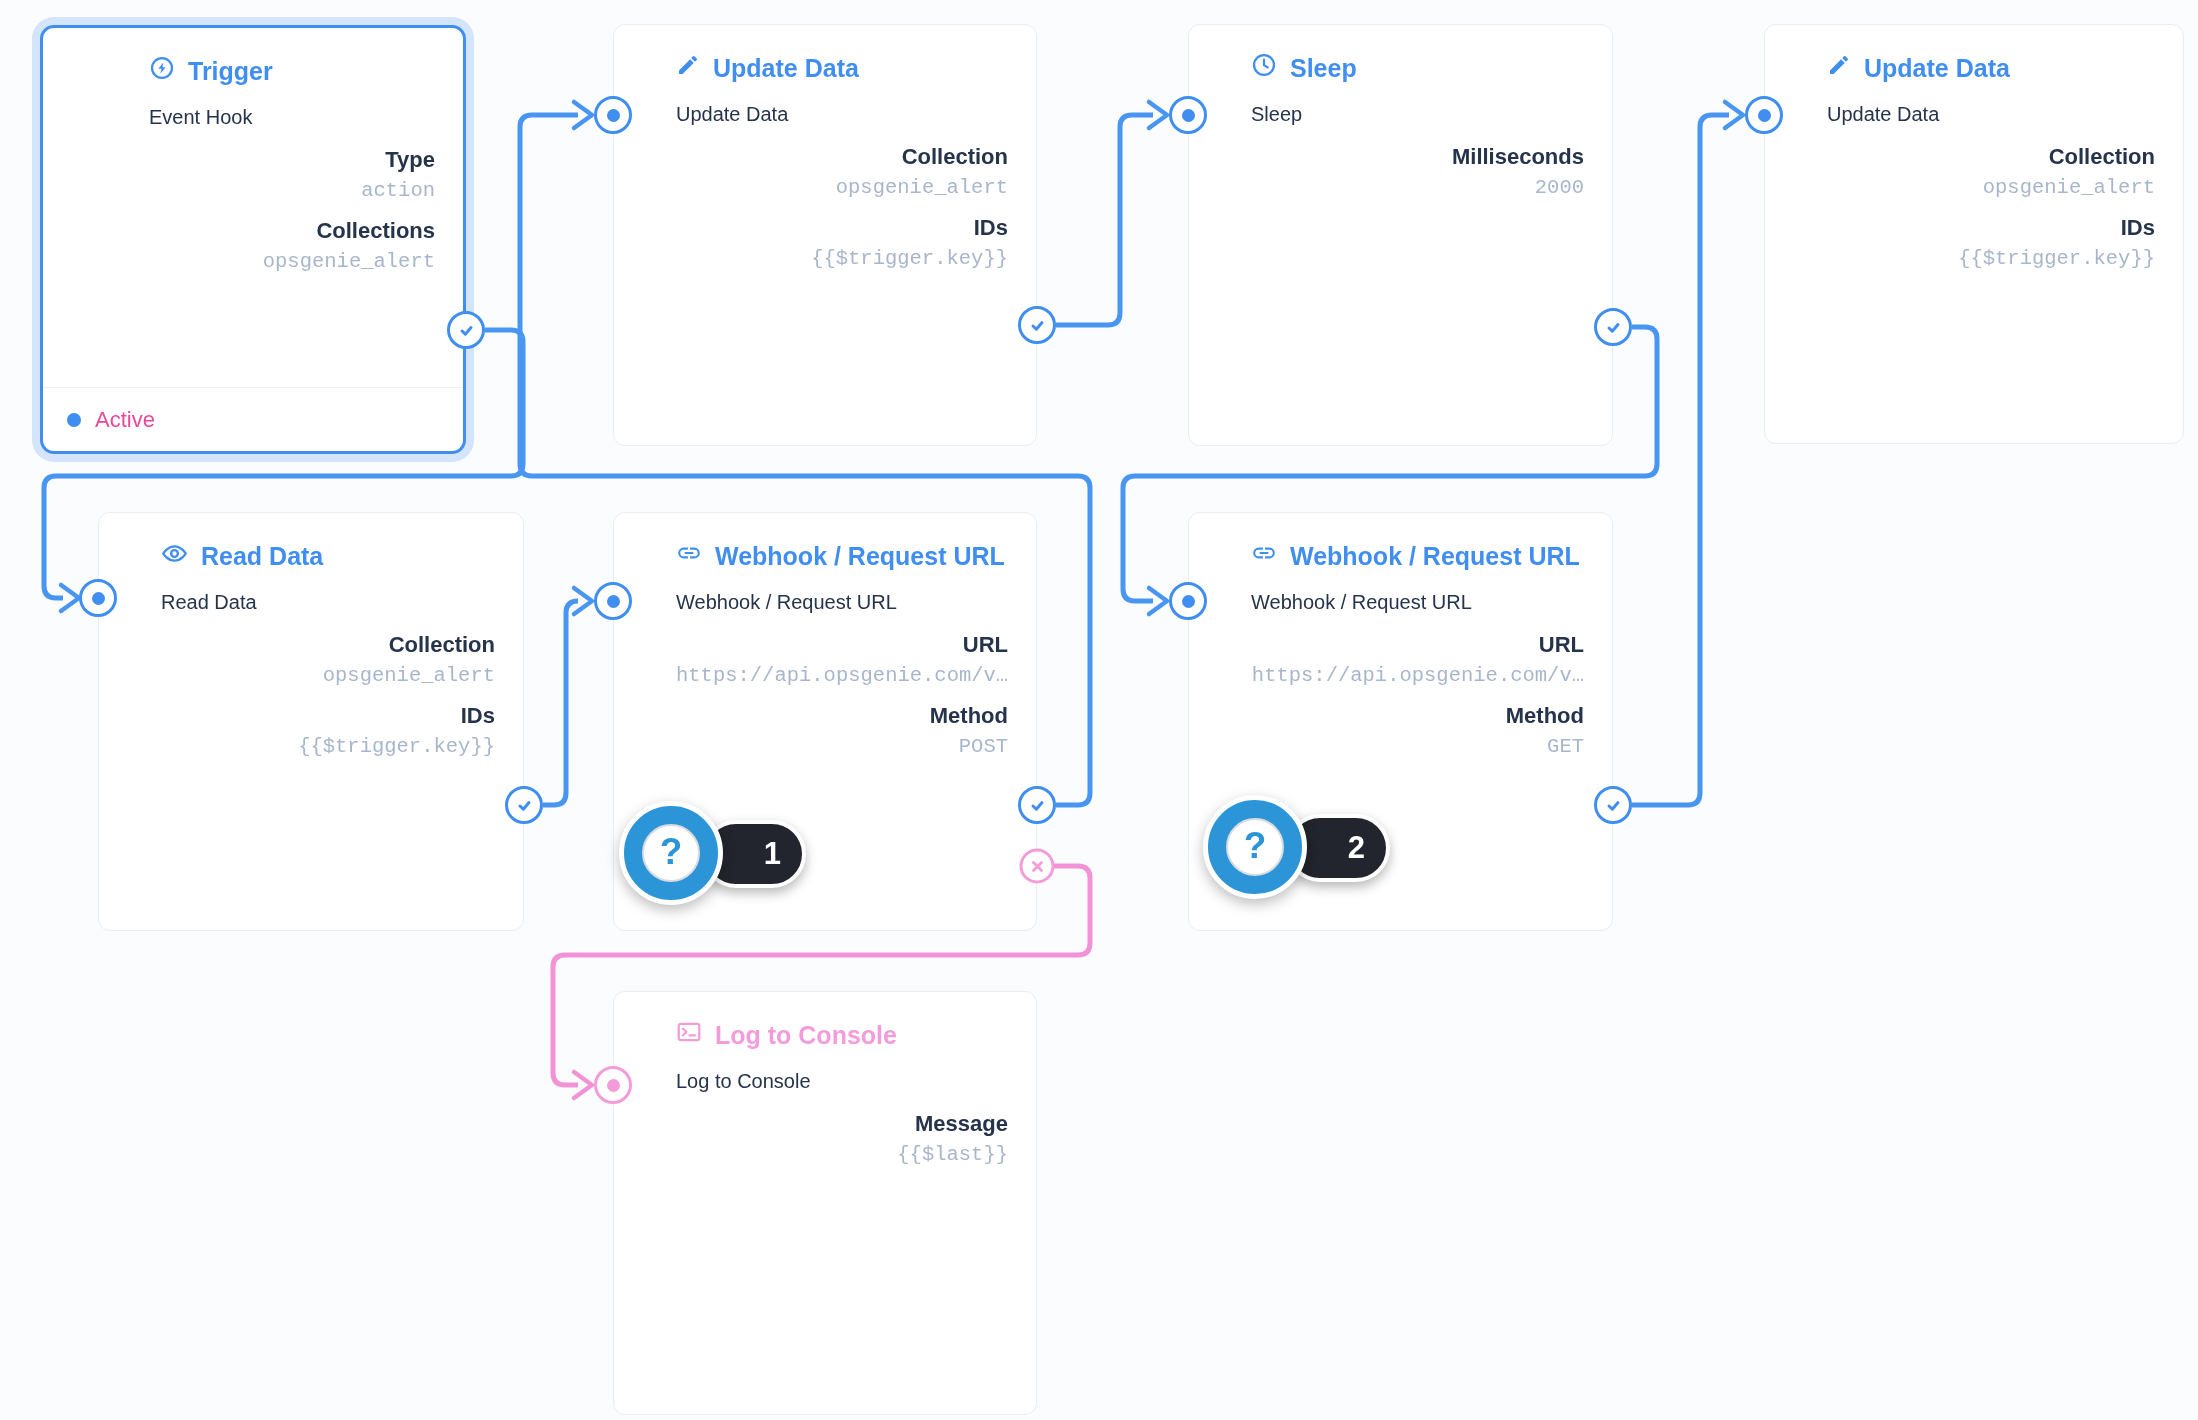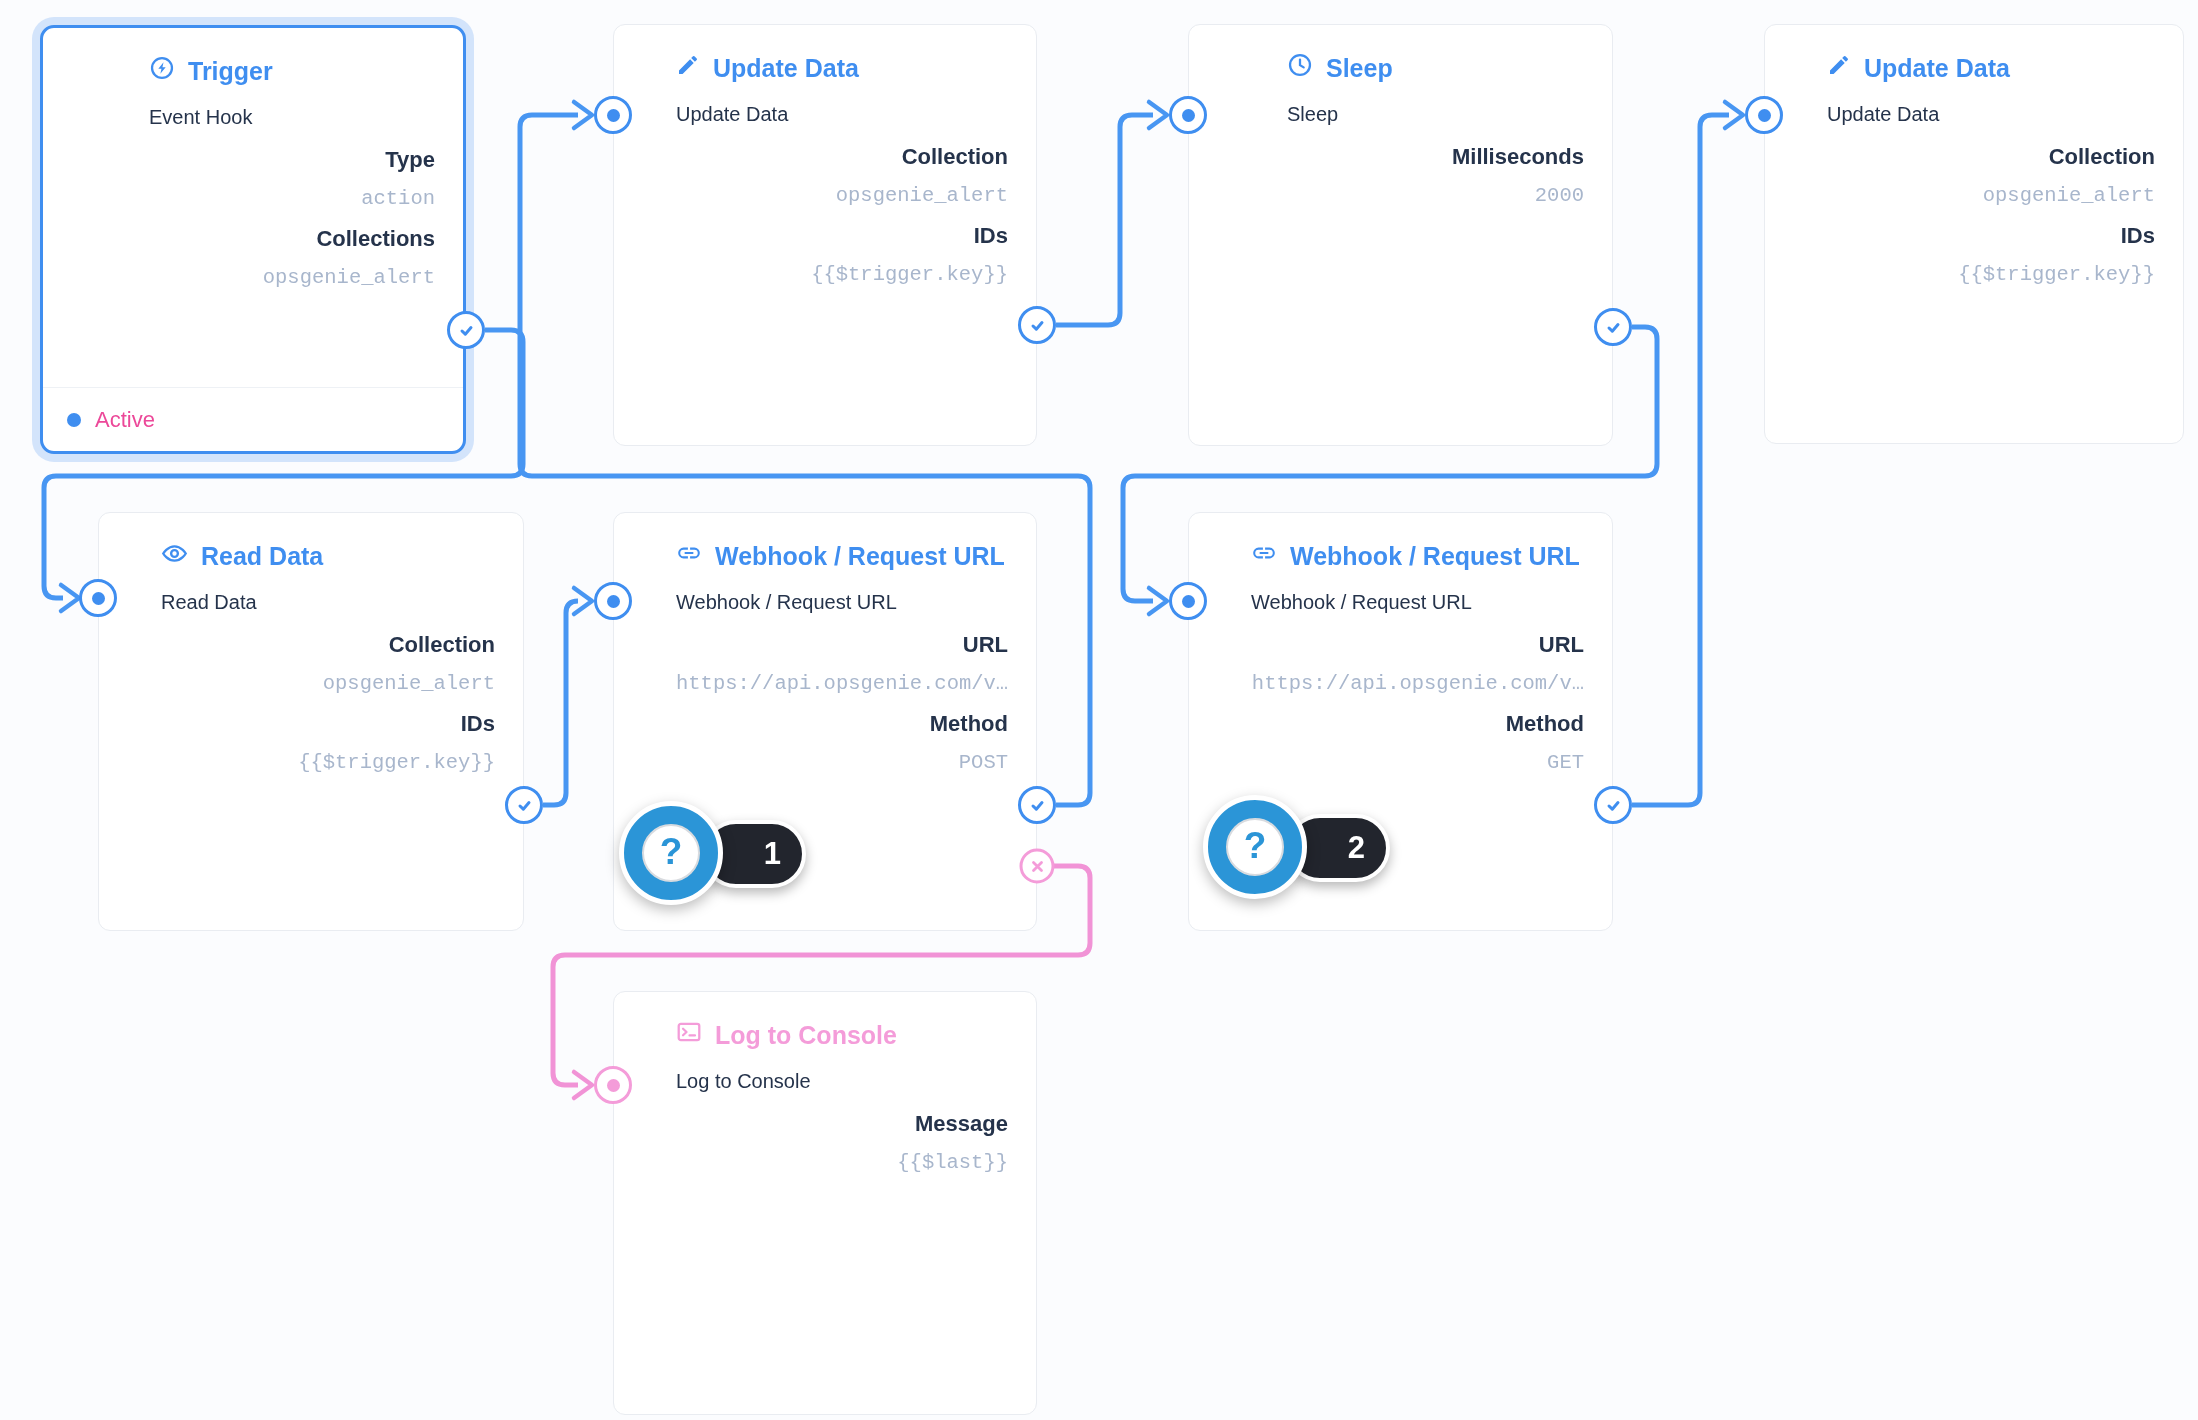--- a/index.html
+++ b/index.html
@@ -16,21 +16,21 @@
   .card.selected{ border:3px solid var(--blue); border-radius:14px;
     box-shadow:0 0 0 8px #D3E4FB;padding-left:44px; }
   .card-inner{ padding:26px 28px 0 62px; }
   .card-title{ display:flex; align-items:center; gap:13px; color:var(--blue);
     font-size:25px; font-weight:700; height:34px; }
   .card.pink-card .card-title{ color:var(--pink); }
   .card-title svg{ flex:0 0 auto; }
   .op-name{ margin-top:18px; font-size:20px; color:var(--ink); height:28px; }
   .field{ margin-top:13px;text-align:right; }
   .field-label{ font-size:22px; font-weight:700; color:var(--ink); height:28px; }
-  .field-value{ margin-top:12px; font-size:20.5px; color:var(--mono);
+  .field-value{ margin-top:4px; font-size:20.5px; color:var(--mono);
     font-family:"Liberation Mono","DejaVu Sans Mono",monospace; height:26px; white-space:nowrap; }
   .status-row{ position:absolute; left:0; right:0; bottom:0; height:64px;
     border-top:1.5px solid #EEF1F5; display:flex; align-items:center;
     padding-left:24px; gap:14px; }
   .status-dot{ width:14px; height:14px; border-radius:50%; background:var(--blue); }
   .status-label{ font-size:22px; color:#ec4899; }
 
   .port{ position:absolute; width:38px; height:38px; border-radius:50%;
     background:#fff; border:3.5px solid var(--blue); transform:translate(-50%,-50%);
     display:flex; align-items:center; justify-content:center; z-index:6; }
@@ -106,21 +106,21 @@
           <div class="field-label">Collection</div>
         <div class="field-value">opsgenie_alert</div>
         </div>
       <div class="field">
           <div class="field-label">IDs</div>
         <div class="field-value">{{$trigger.key}}</div>
         </div>
     </div>
   </div>
 
-  <div class="card" style="left:1188px; top:24px; width:425px; height:422px;padding-left:36px;">
+  <div class="card" style="left:1188px; top:24px; width:425px; height:422px;">
     <div class="card-inner">
       <div class="card-title">
         <span>
           <svg width="26" height="26" viewBox="0 0 24 24">
               <circle cx="12" cy="12" r="9.2" fill="none" stroke="#3F8EF0" stroke-width="2.1"></circle>
               <path d="M12 7v5.2l3.4 2" fill="none" stroke="#3F8EF0" stroke-width="2.1" stroke-linecap="round"></path>
             </svg>
         </span>
         <span>Sleep</span>
       </div>

